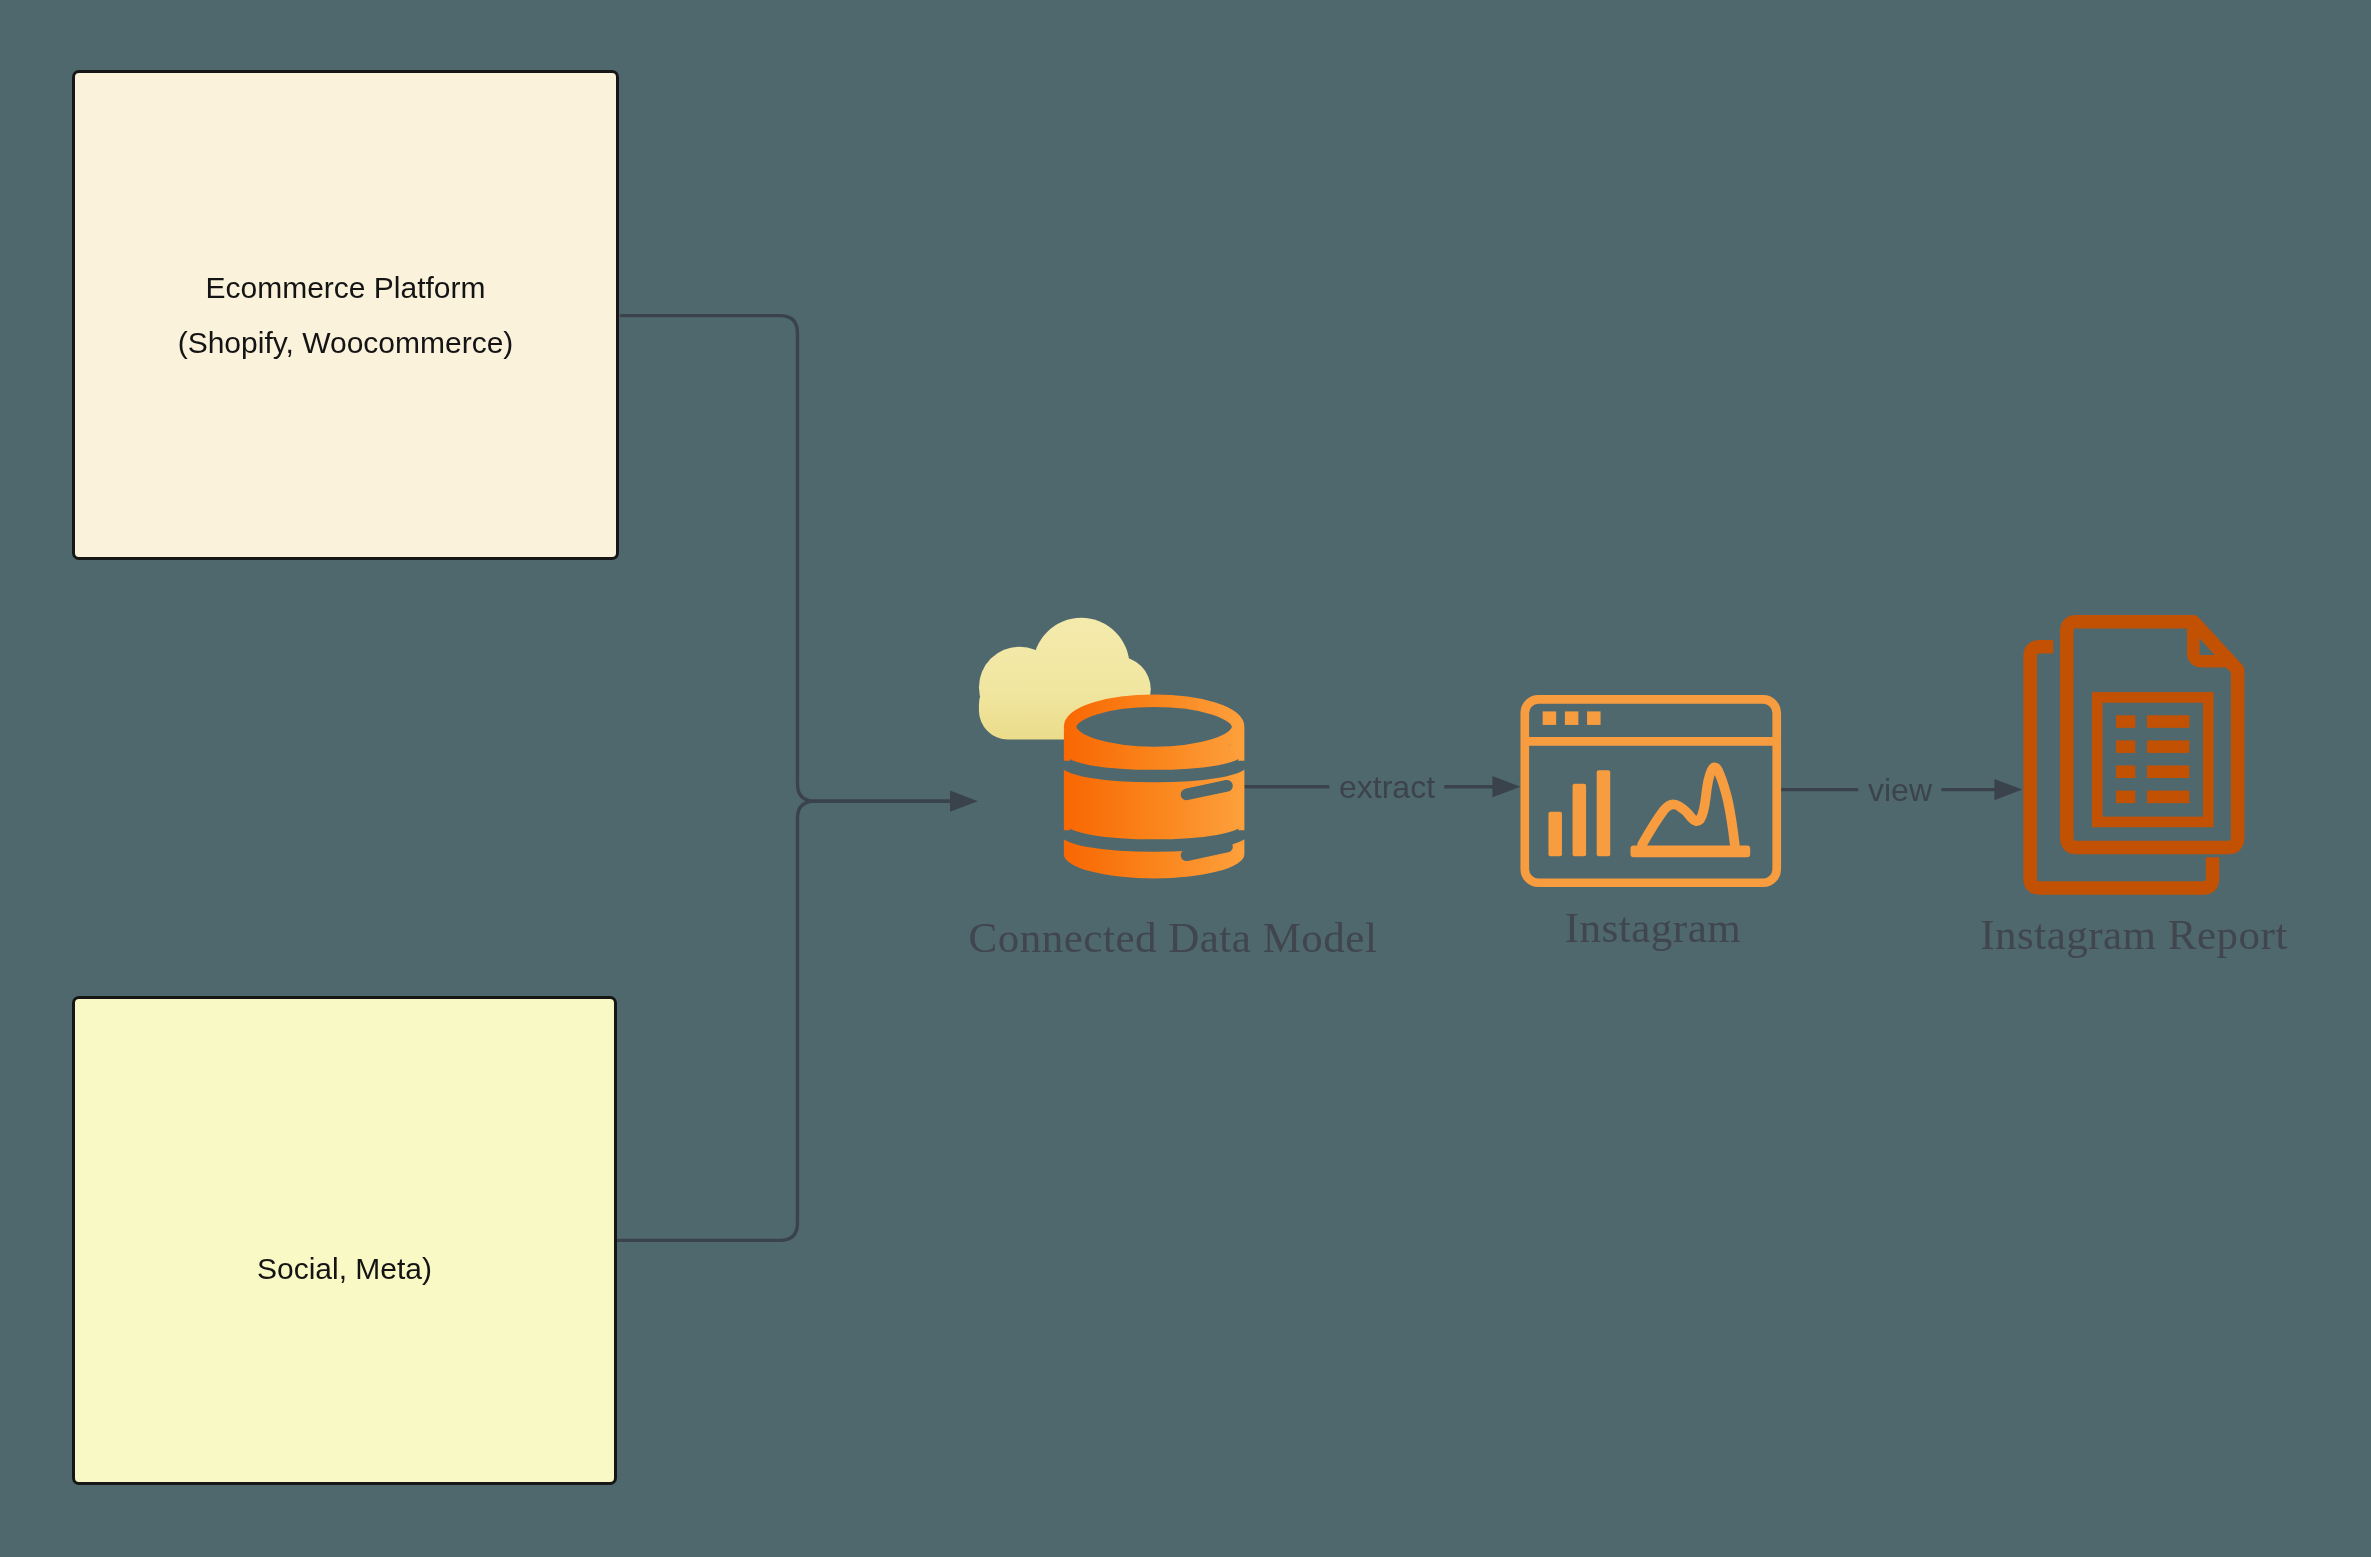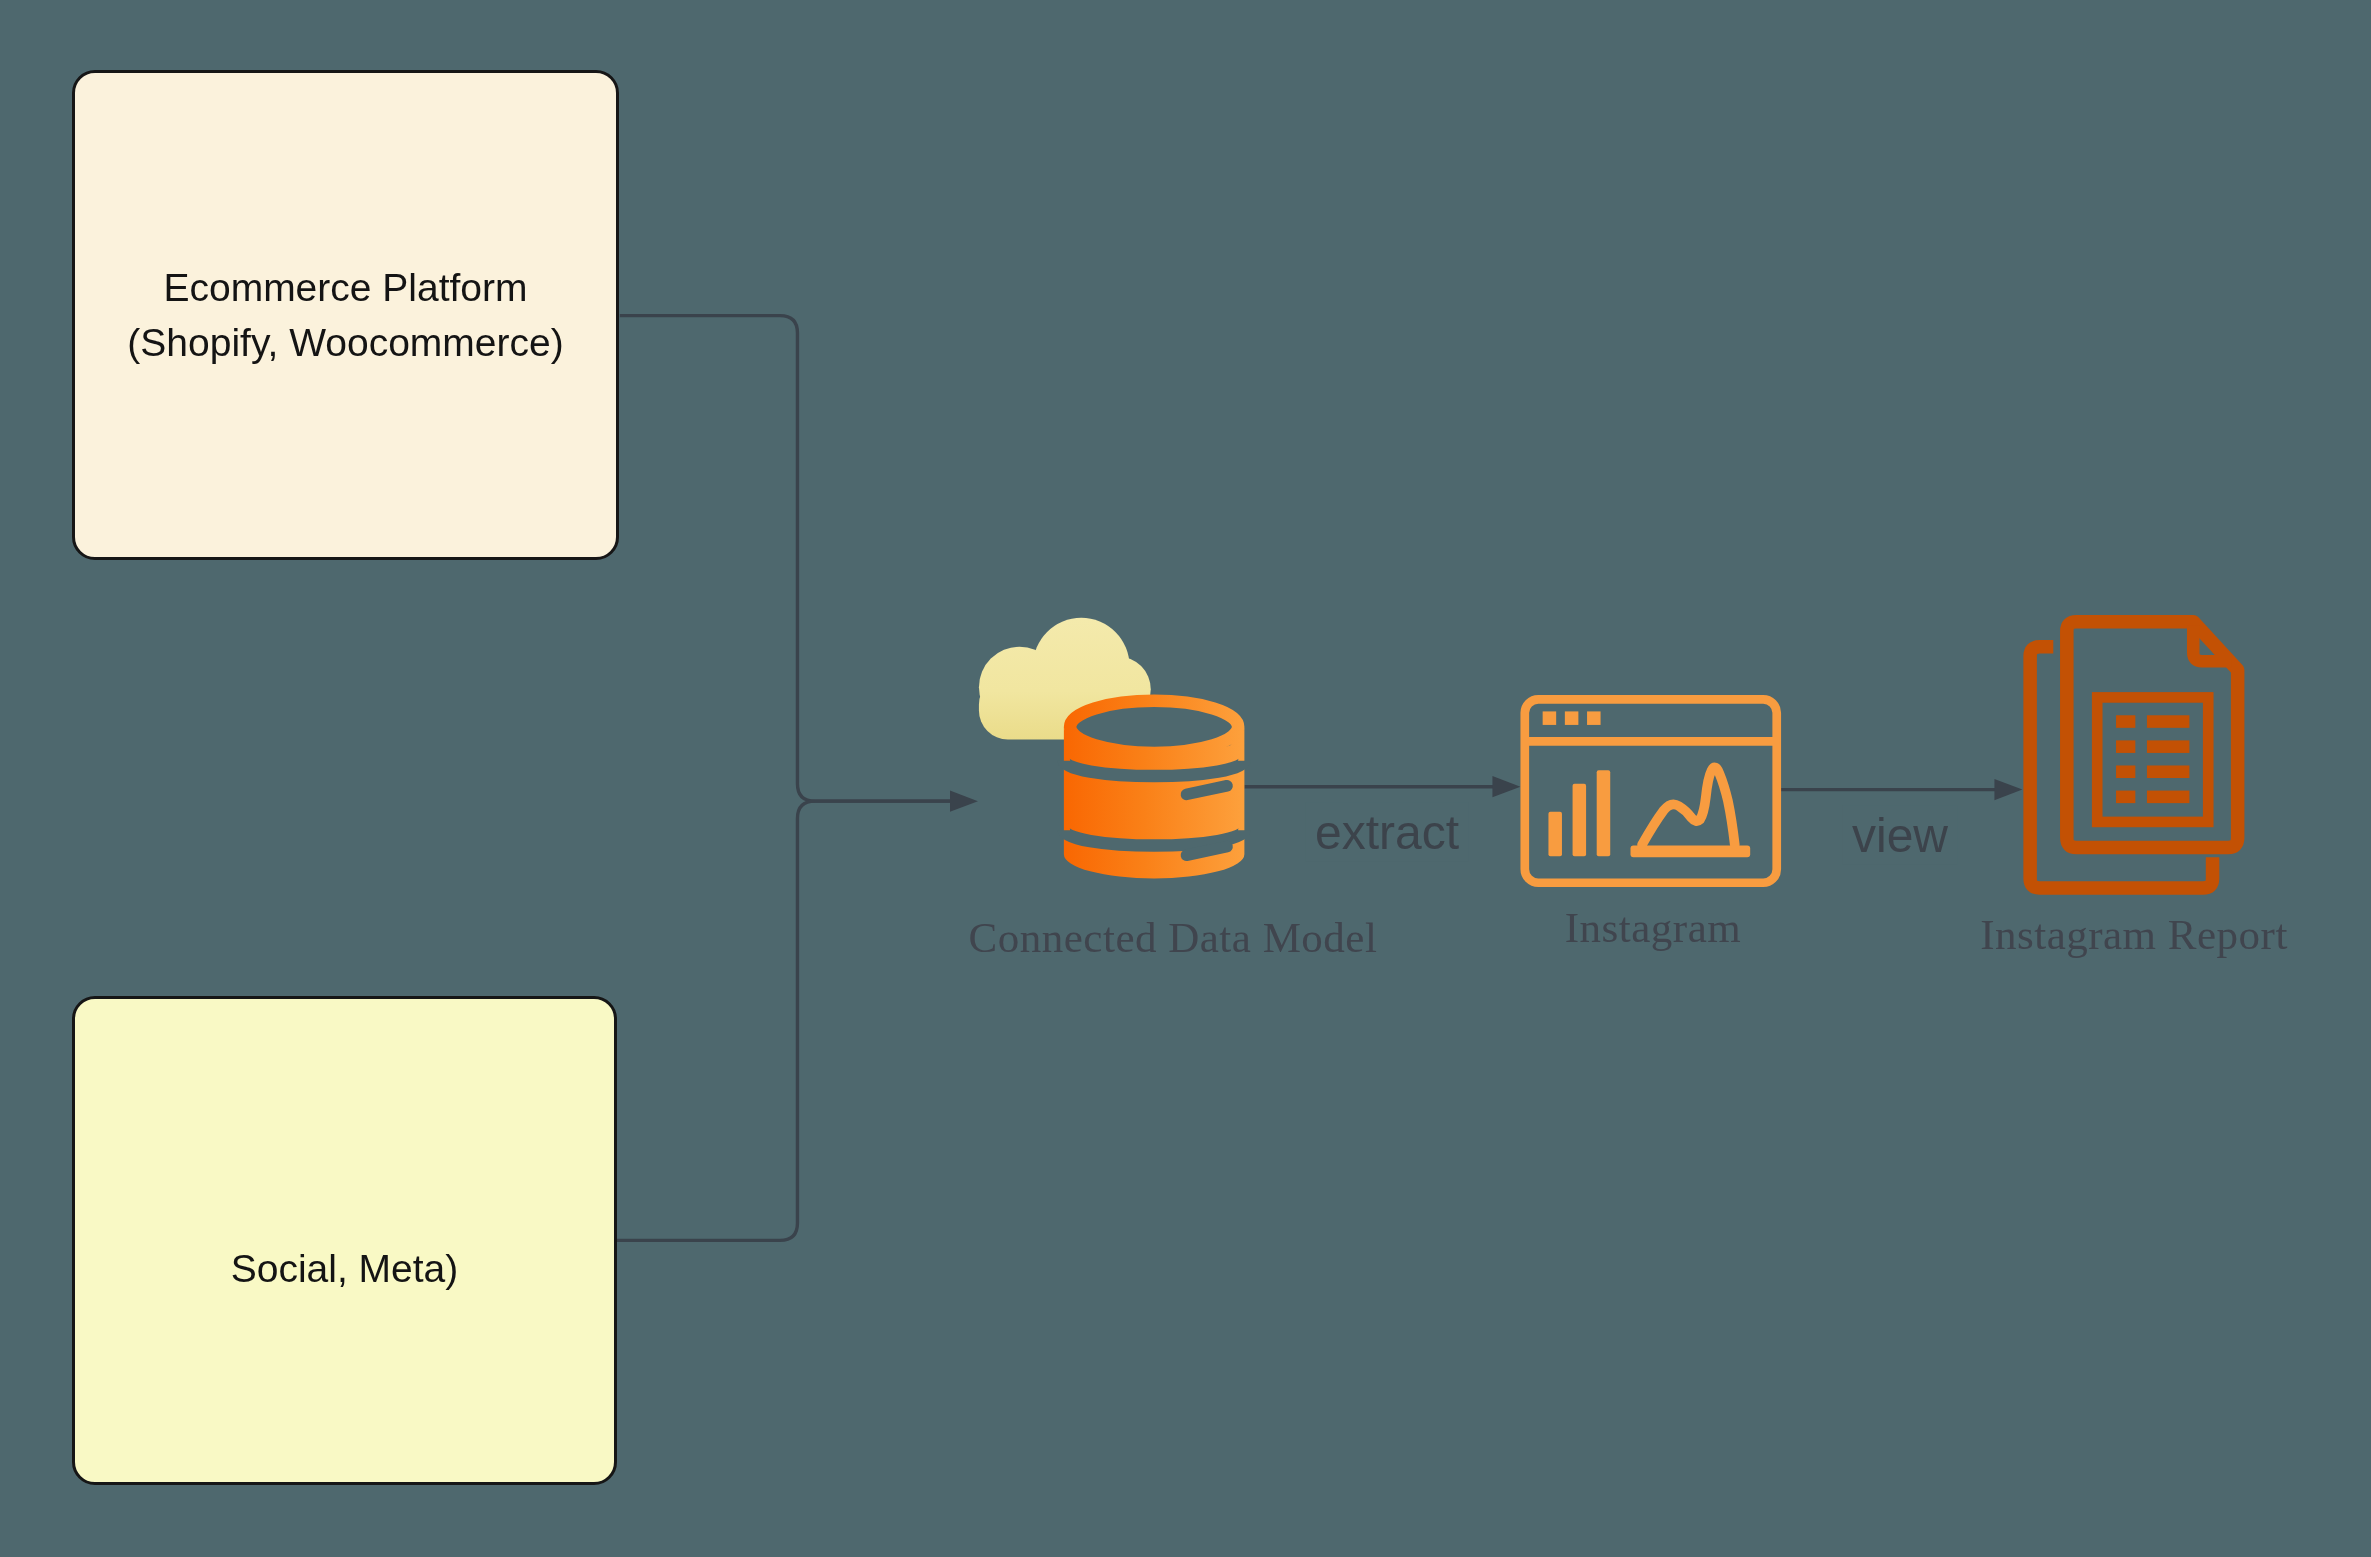--- a/index.html
+++ b/index.html
@@ -16,39 +16,39 @@
   body{
     width:2371px;height:1557px;overflow:hidden;
     background:var(--bg);
     font-family:"Liberation Sans", sans-serif;
   }
   .canvas{position:relative;width:2371px;height:1557px;background:var(--bg);}
   .canvas > svg{position:absolute;left:0;top:0;}
   .node-box{
     position:absolute;
     border:3.9px solid var(--box-border);
-    border-radius:23px;
+    border-radius:7px;
     display:flex;align-items:center;justify-content:center;
     text-align:center;
     color:#141414;
-    font-size:39px;line-height:55px;font-weight:400;
+    font-size:30px;line-height:55px;font-weight:400;
     box-sizing:border-box;
   }
   .node-box.ecommerce{left:72px;top:70px;width:547px;height:490px;background:var(--box1-fill);}
   .node-box.social{left:72px;top:996px;width:545px;height:489px;background:var(--box2-fill);}
   .icon-label{
     position:absolute;transform:translate(-50%,-50%);
     color:var(--text);font-size:43px;font-weight:500;white-space:nowrap;
     letter-spacing:0.5px;
     font-family:Liberation Serif, serif;
   }
   .edge-label{
     position:absolute;transform:translate(-50%,-50%);
-    color:#3C434B;font-size:48px;font-weight:400;white-space:nowrap;
-    background:var(--bg);padding:1.9px 9.7px;margin-top:45px;
+    color:#3C434B;font-size:32px;font-weight:400;white-space:nowrap;
+    background:var(--bg);padding:1.9px 9.7px;
   }
 </style>
 </head>
 <body>
 
 <div class="canvas">
 
   <svg width="2371" height="1557" viewBox="0 0 2456 1613">
     <defs>
       <linearGradient id="dbGrad" gradientUnits="userSpaceOnUse" x1="1102" y1="0" x2="1290" y2="0">

